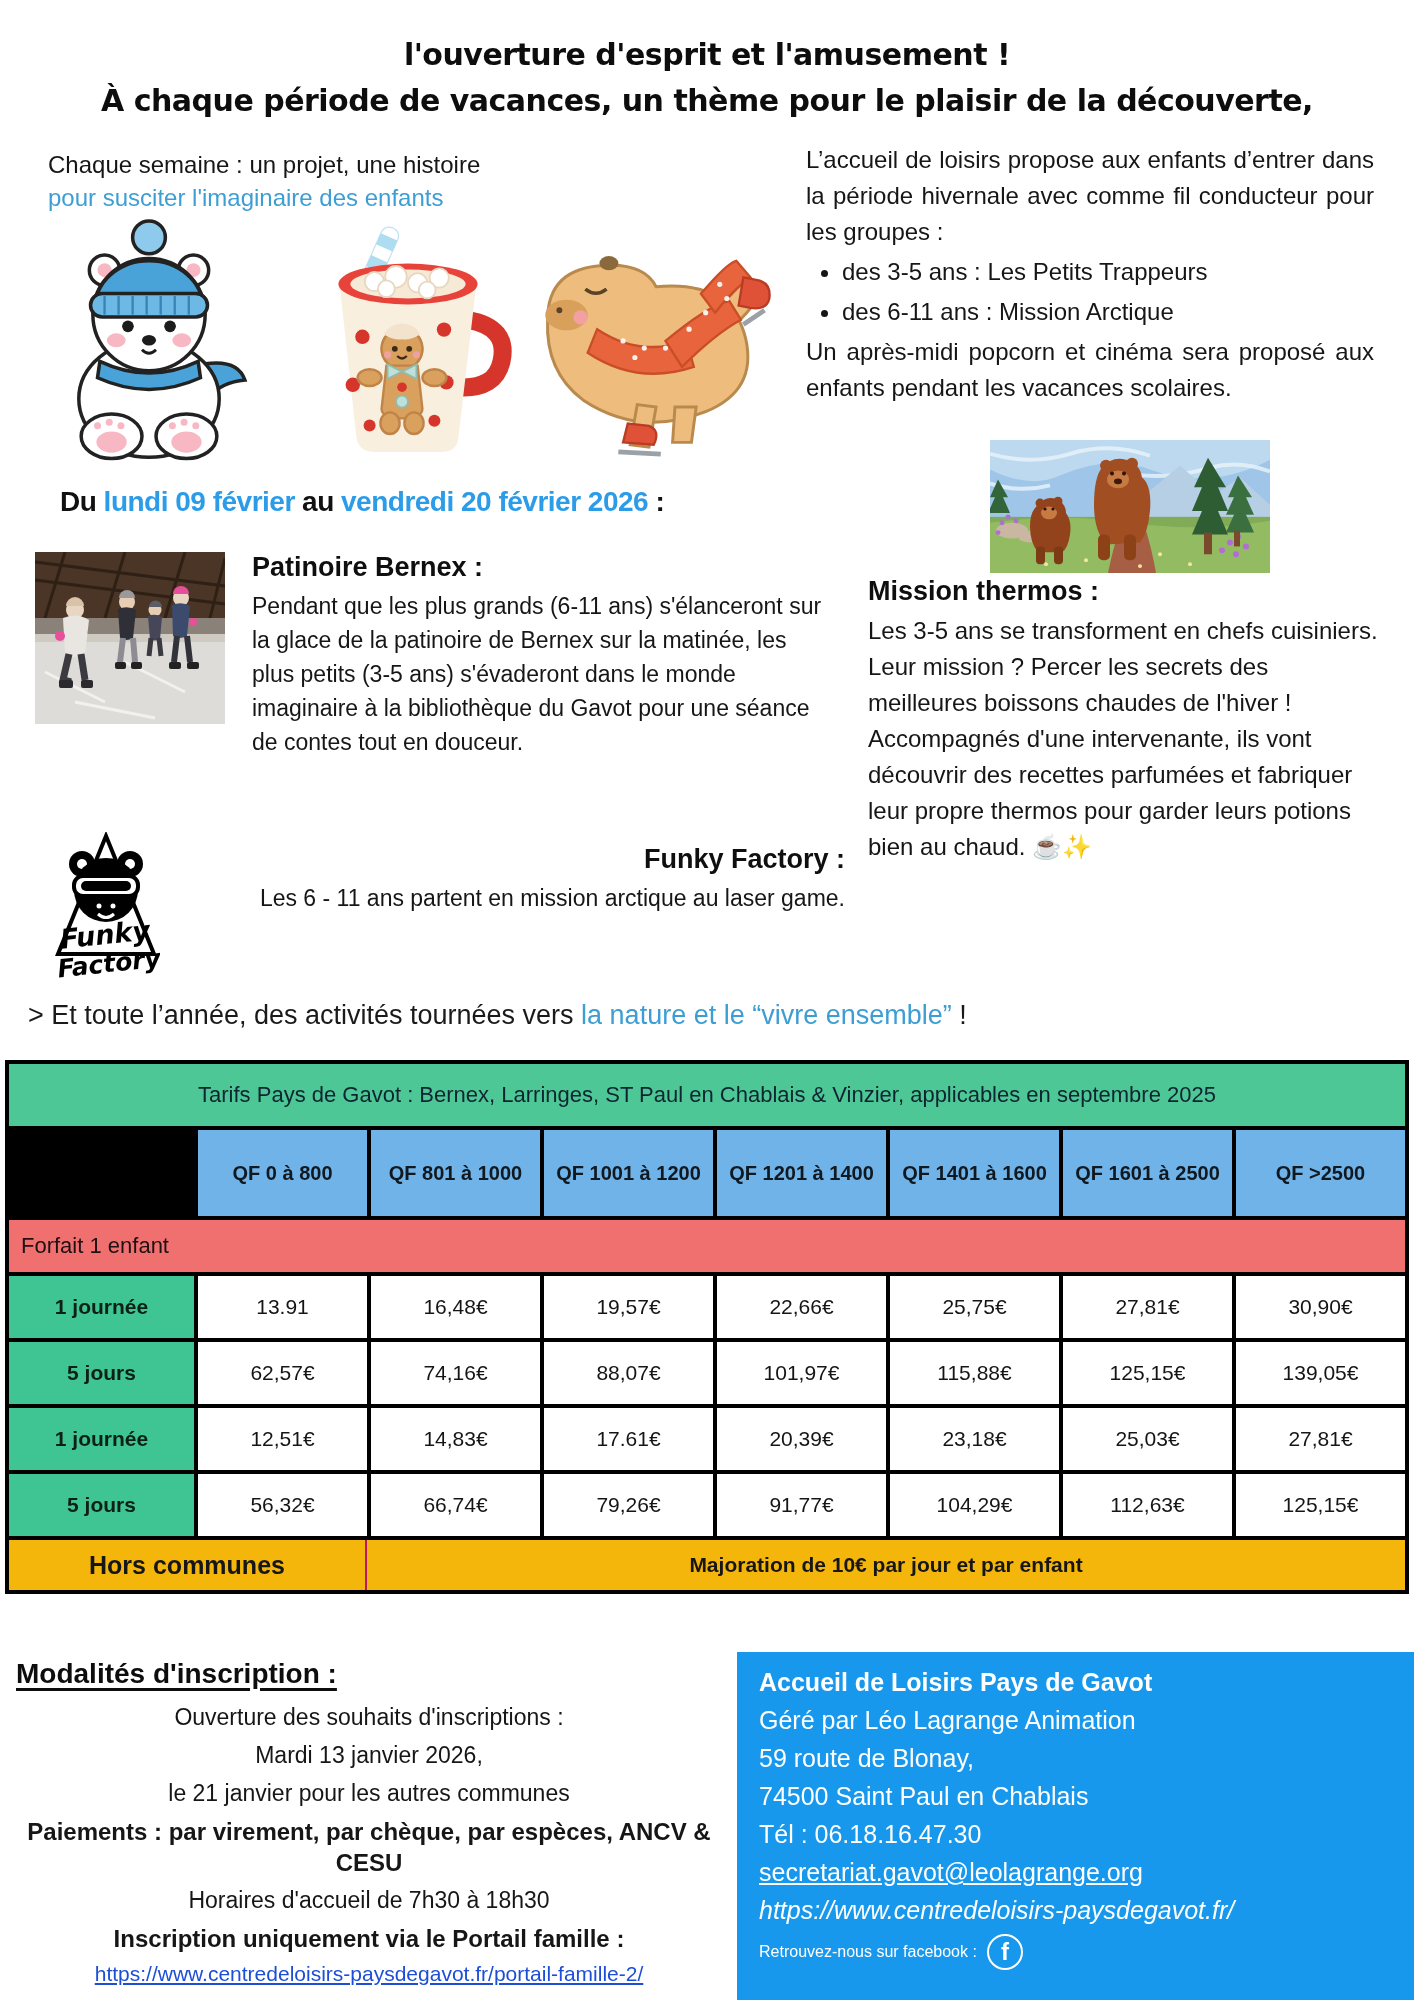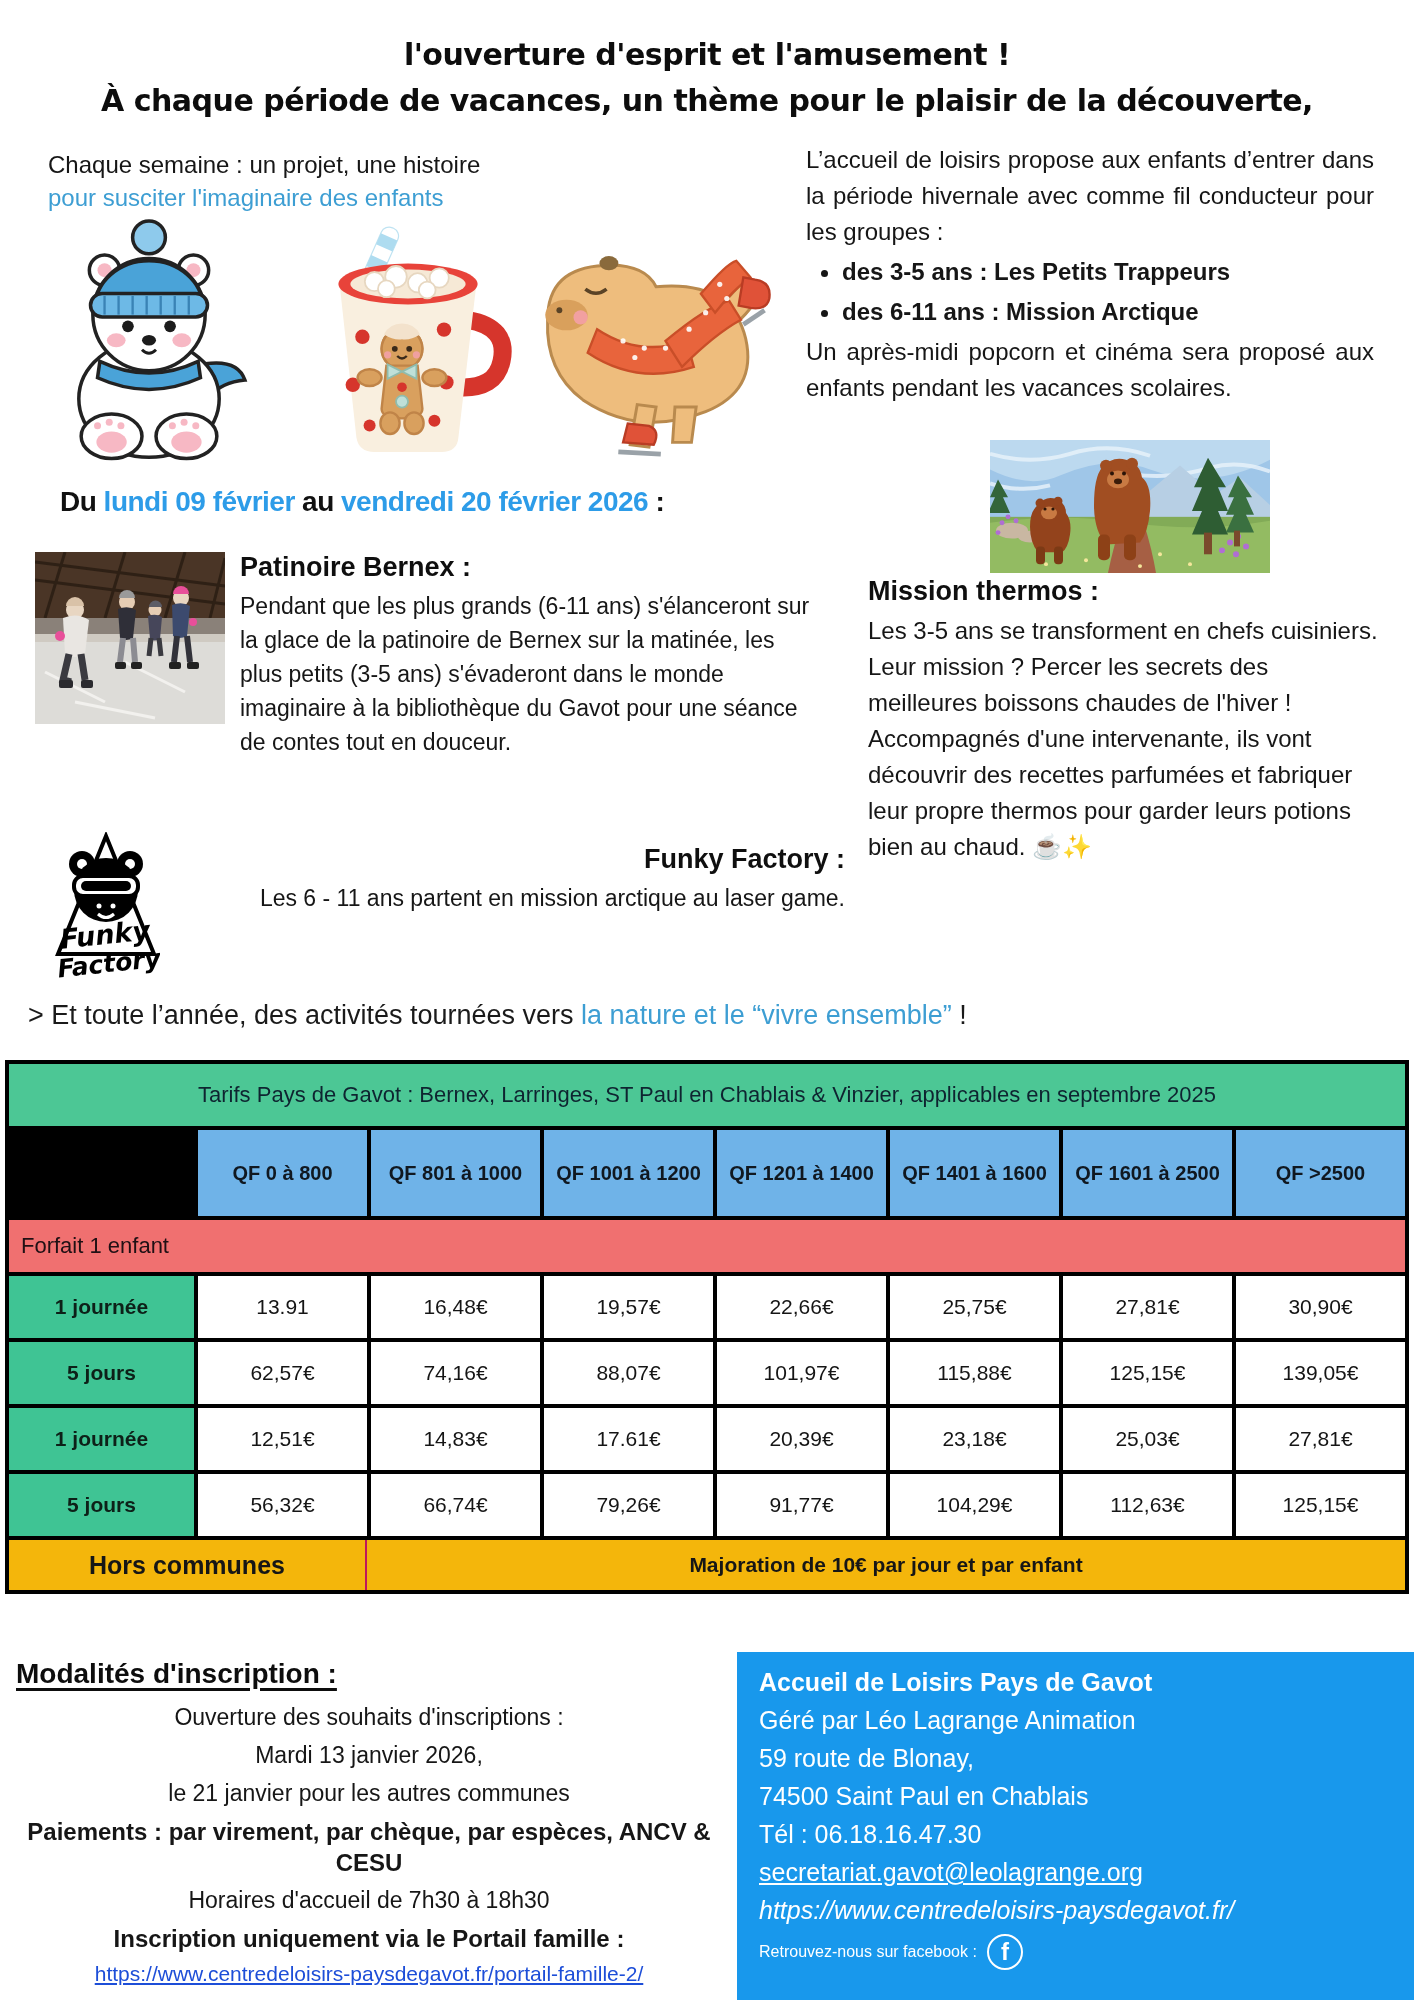--- a/index.html
+++ b/index.html
@@ -11,28 +11,28 @@
          font-family:"DejaVu Sans", sans-serif;font-weight:800;font-size:30px;
          letter-spacing:-0.5px;line-height:46px;color:#0d0d0d;}
   
   .intro-left{left:48px;top:148px;width:600px;font-size:24px;line-height:33px;}
   .blue-text{color:#3d9ed3;}
   .illustrations{left:30px;top:212px;width:760px;height:250px;display:flex;align-items:flex-end;gap:8px;}
   
   .intro-right{left:806px;top:142px;width:568px;font-size:24px;line-height:36px;}
   .justified{text-align:justify;}
   .intro-right ul{margin:4px 0 4px 8px;padding-left:28px;}
-  .intro-right li{margin:4px 0;font-weight:bold;}
+  .intro-right li{margin:4px 0;}
   .bear-still{left:990px;top:440px;width:280px;height:133px;}
   
   .date-line{left:60px;top:486px;font-weight:bold;font-size:28px;letter-spacing:-0.5px;color:#111;}
   .date-blue{color:#2d9ce8;}
   
   .rink-photo{left:35px;top:552px;width:190px;height:172px;}
-  .patinoire-text{left:240px;top:552px;width:580px;}
+  .patinoire-text{left:252px;top:552px;width:580px;}
   .sec-heading{font-size:27px;font-weight:800;margin:0 0 6px 0;color:#0f0f0f;}
   .sec-body{font-size:23px;line-height:34px;margin:0;}
   
   .thermos{left:868px;top:576px;width:512px;}
   .thermos .sec-body{font-size:24px;line-height:36px;}
   
   .funky-logo{left:52px;top:832px;width:108px;height:158px;}
   .funky-text{left:205px;top:844px;width:640px;text-align:right;}
   
   .year-line{left:28px;top:1000px;width:1380px;font-size:27px;color:#1a1a1a;}

